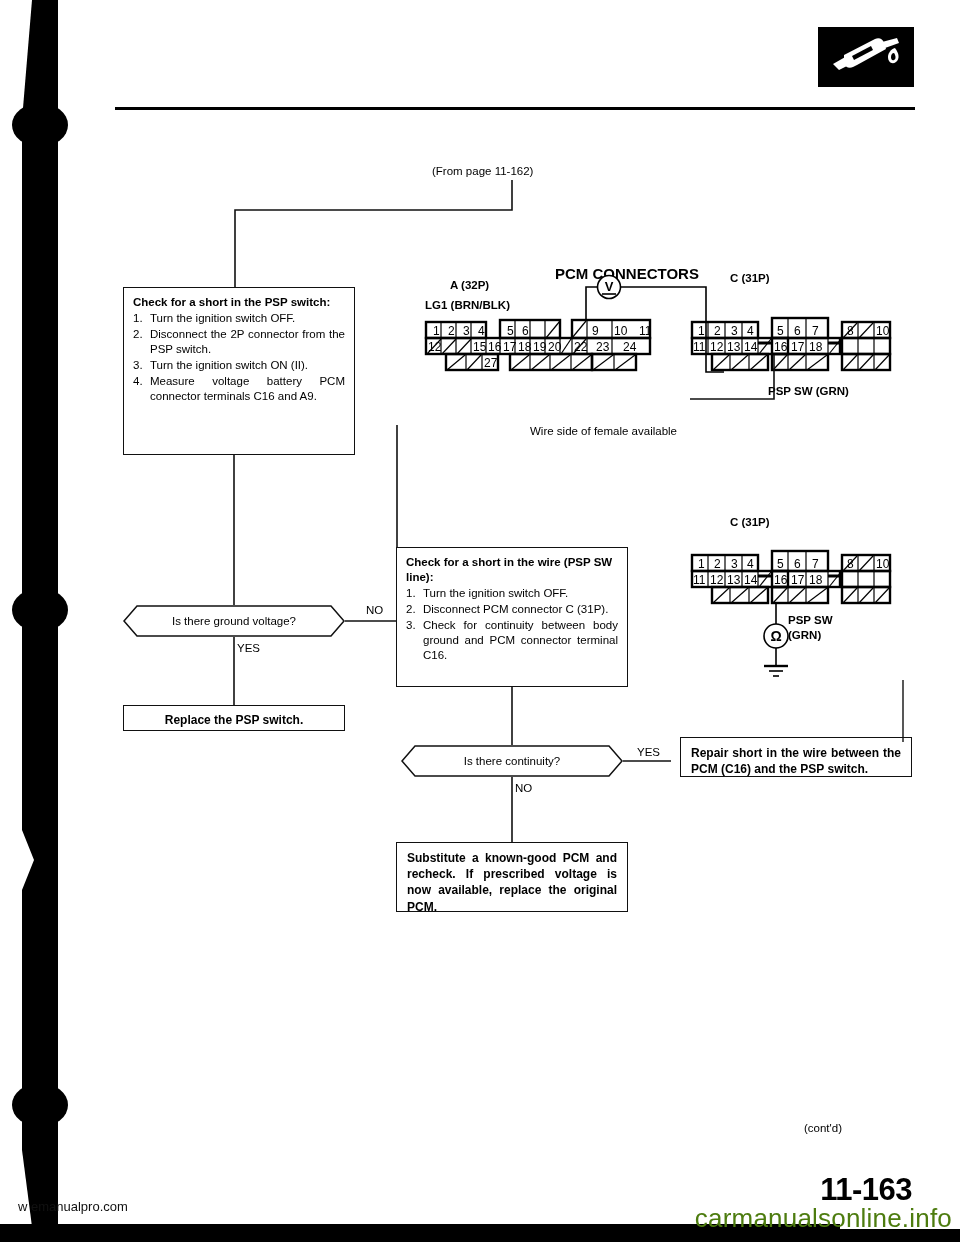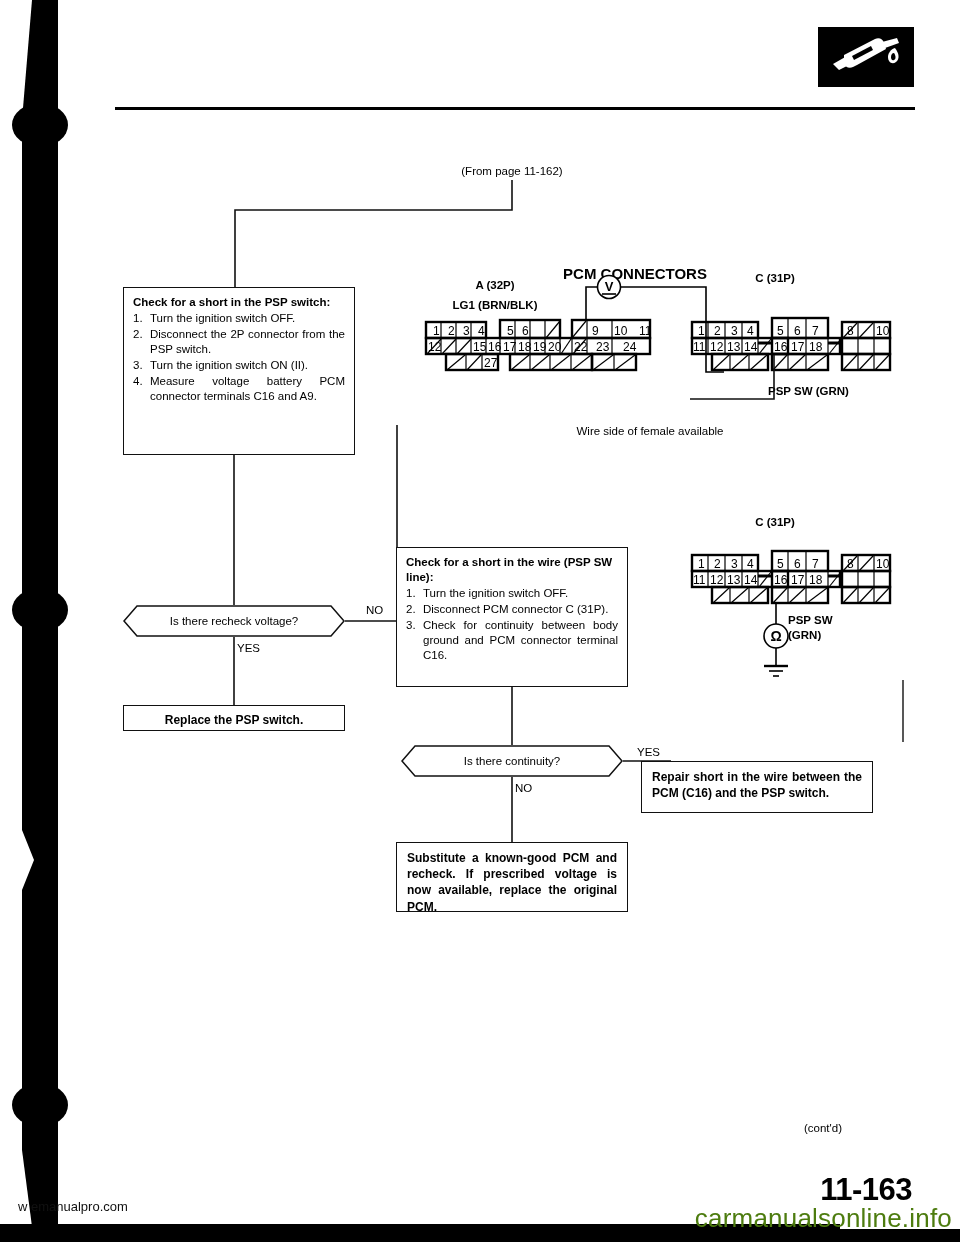--- a/index.html
+++ b/index.html
@@ -23,21 +23,21 @@
   #rule-top{position:absolute;left:115px;top:107px;width:800px;height:3px;background:#000;}
 
   
   #logo{position:absolute;left:818px;top:27px;width:96px;height:60px;background:#000;
         display:flex;align-items:center;justify-content:center;}
   #logo svg{display:block;}
 
   
   .lbl{position:absolute;font-size:11px;line-height:1.25;white-space:nowrap;}
   .lbl.b{font-weight:bold;}
-  .ctr{text-align:center;}
+  .ctr{}
 
   
   .fbox{position:absolute;border:1.5px solid #111;background:#fff;box-sizing:border-box;}
   .fbox .inner{padding:7px 9px 7px 9px;}
   .fbox .title{font-weight:bold;font-size:11.5px;line-height:1.32;margin-bottom:1px;}
   .fbox ol{margin:0;padding:0;list-style:none;}
   .fbox ol li{font-size:11.5px;line-height:1.33;position:relative;padding-left:17px;
               margin-top:.5px;text-align:justify;}
   .fbox ol li .n{position:absolute;left:0;top:0;}
   .rbox{position:absolute;border:1.5px solid #111;background:#fff;box-sizing:border-box;
@@ -109,21 +109,21 @@
 </div>
 
 <svg style="position:absolute;left:229px;top:455px;" width="10" height="150">
   <line x1="5" y1="0" x2="5" y2="150" stroke="#111" stroke-width="1.6"></line>
 </svg>
 
 <div class="hexwrap" style="left:123px;top:605px;width:222px;height:32px;">
   <svg width="222" height="32">
     <polygon points="14,1 208,1 221,16 208,31 14,31 1,16" fill="#fff" stroke="#111" stroke-width="1.5"></polygon>
   </svg>
-  <div class="htxt">Is there recheck voltage?</div>
+  <div class="htxt">Is there ground voltage?</div>
 </div>
 
 <div class="lbl" style="left:366px;top:603px;font-size:11.5px;">NO</div>
 <div class="lbl" style="left:237px;top:641px;font-size:11.5px;">YES</div>
 
 <svg style="position:absolute;left:345px;top:612px;" width="60" height="12">
   <line x1="0" y1="9" x2="52" y2="9" stroke="#111" stroke-width="1.6"></line>
 </svg>
 
 <svg style="position:absolute;left:392px;top:425px;" width="14" height="200">
@@ -158,21 +158,21 @@
   <div class="htxt">Is there continuity?</div>
 </div>
 
 <div class="lbl" style="left:637px;top:745px;font-size:11.5px;">YES</div>
 <div class="lbl" style="left:515px;top:781px;font-size:11.5px;">NO</div>
 
 <svg style="position:absolute;left:623px;top:752px;" width="60" height="14">
   <line x1="0" y1="9" x2="48" y2="9" stroke="#111" stroke-width="1.6"></line>
 </svg>
 
-<div class="rbox" style="left:641px;top:737px;width:232px;height:52px;margin-top:24px;">Repair short in the wire between the PCM (C16) and the PSP switch.</div>
+<div class="rbox" style="left:680px;top:737px;width:232px;height:40px;">Repair short in the wire between the PCM (C16) and the PSP switch.</div>
 
 <svg style="position:absolute;left:507px;top:777px;" width="10" height="65">
   <line x1="5" y1="0" x2="5" y2="65" stroke="#111" stroke-width="1.6"></line>
 </svg>
 
 <div class="rbox" style="left:396px;top:842px;width:232px;height:70px;">Substitute a known-good PCM and recheck. If prescribed voltage is now available, replace the original PCM.</div>
 
 <div class="lbl b ctr" style="left:555px;top:265px;width:160px;font-size:15px;">PCM CONNECTORS</div>
 
 <div class="lbl b ctr" style="left:450px;top:278px;width:90px;font-size:11.5px;">A (32P)</div>

